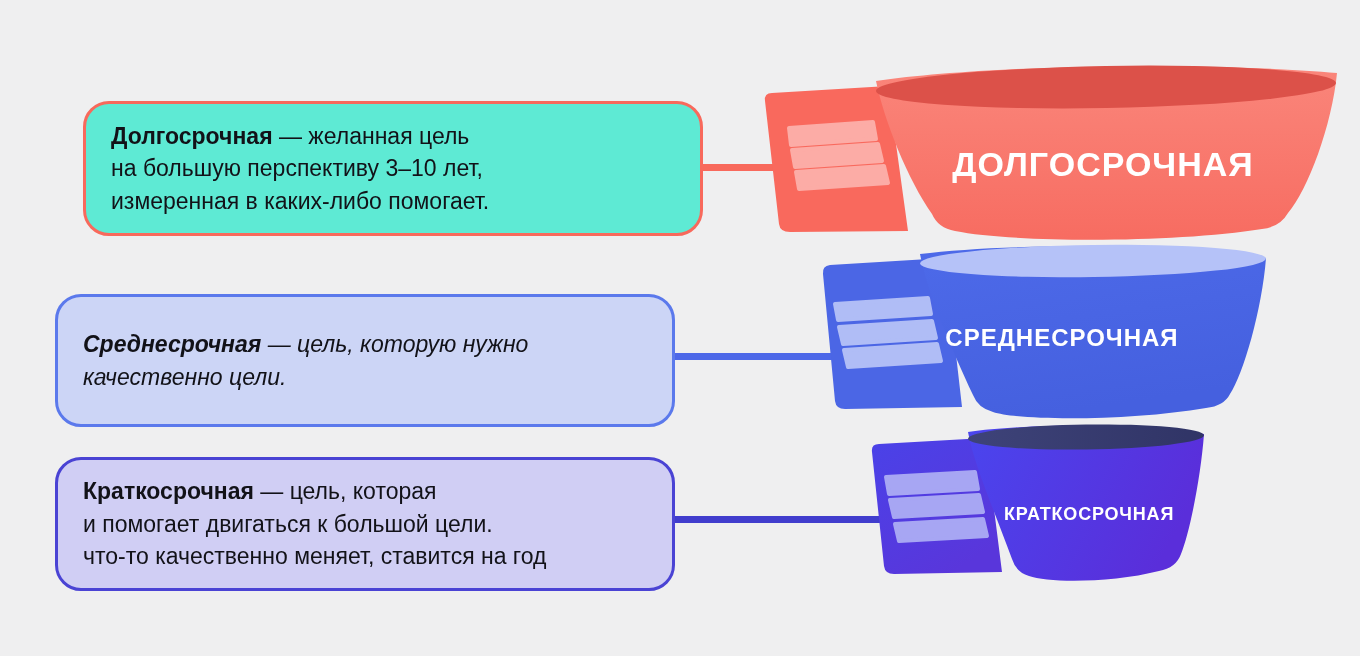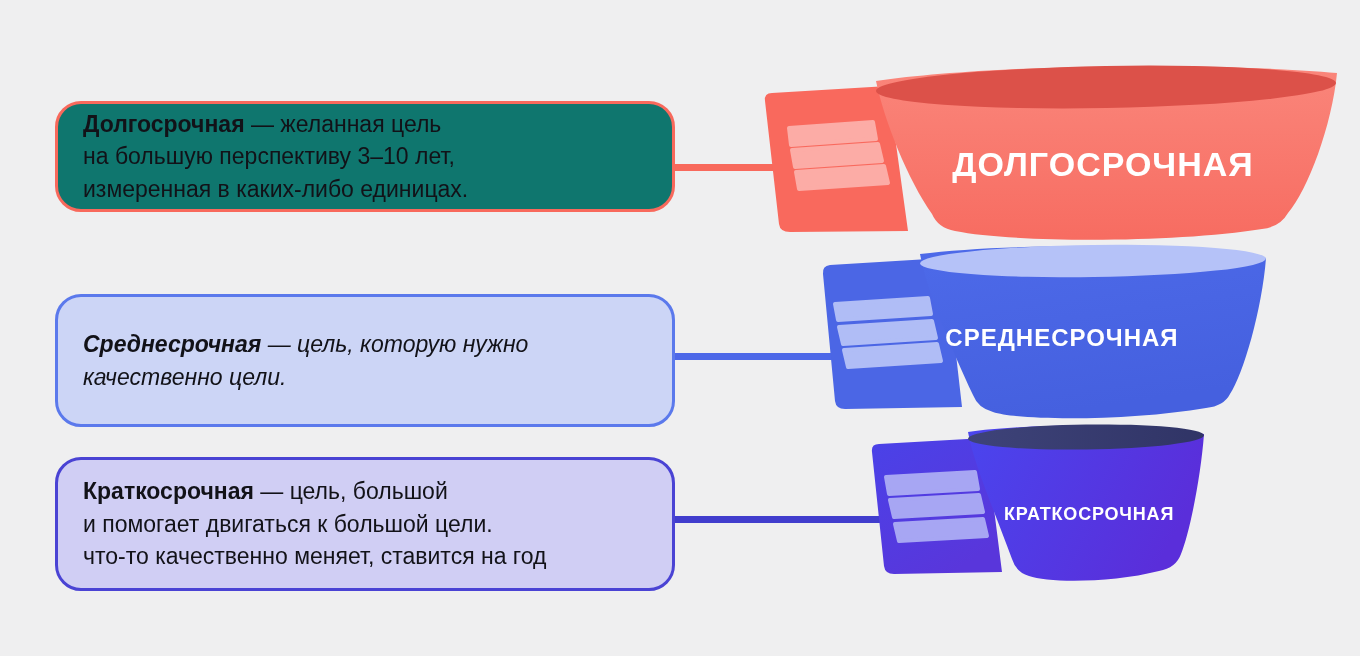--- a/index.html
+++ b/index.html
@@ -16,21 +16,21 @@
     position:absolute;left:55px;width:620px;
     box-sizing:border-box;
     border:3px solid;border-radius:26px;
     display:flex;flex-direction:column;justify-content:center;
     padding:0 18px 0 25px;
     font-size:23px;line-height:32.5px;color:#121218;
     z-index:1;
   }
   .card p{margin:0;}
   .card b{font-weight:700;}
-  .card-long{top:101px;height:111px;background:#0f766e;border-color:#F8695C;}
+  .card-long{top:101px;height:135px;background:#5eead4;border-color:#F8695C;margin-left:28px;}
   .card-mid{top:294px;height:133px;background:#CCD5F6;border-color:#5B79EC;font-style:italic;}
   .card-short{top:457px;height:134px;background:#D0CEF4;border-color:#4A43D4;}
   .funnel-label{
     font-family:"Liberation Sans", sans-serif;
     font-weight:700;fill:#FFFFFF;
   }
 </style>
 </head>
 <body>
 
@@ -112,27 +112,27 @@
                Q 1176 568 1159 571 C 1112 583 1048 583 1029 576
                Q 1016 572 1012 559 C 996 515 974 465 968 432 Z" fill="url(#bowl3)"></path>
       <ellipse cx="1086" cy="437" rx="118" ry="12.5" transform="rotate(-0.8 1086 437)" fill="url(#rim3g)"></ellipse>
       <text x="1089" y="520" text-anchor="middle" class="funnel-label" font-size="18" letter-spacing="0.8">КРАТКОСРОЧНАЯ</text>
     </g>
   </svg>
 
   <div class="card card-long">
     <p><b>Долгосрочная</b><span> — желанная цель</span></p>
     <p>на большую перспективу 3–10 лет,</p>
-    <p>измеренная в каких-либо единицах.</p>
+    <p>измеренная в каких-либо помогает.</p>
   </div>
 
   <div class="card card-mid">
     <p><b>Среднесрочная</b><span> — цель, которую нужно</span></p>
     <p>качественно цели.</p>
   </div>
 
   <div class="card card-short">
-    <p><b>Краткосрочная</b><span> — цель, большой</span></p>
+    <p><b>Краткосрочная</b><span> — цель, которая</span></p>
     <p>и помогает двигаться к большой цели.</p>
     <p>что-то качественно меняет, ставится на год</p>
   </div>
 
 </div>
 
 </body></html>

